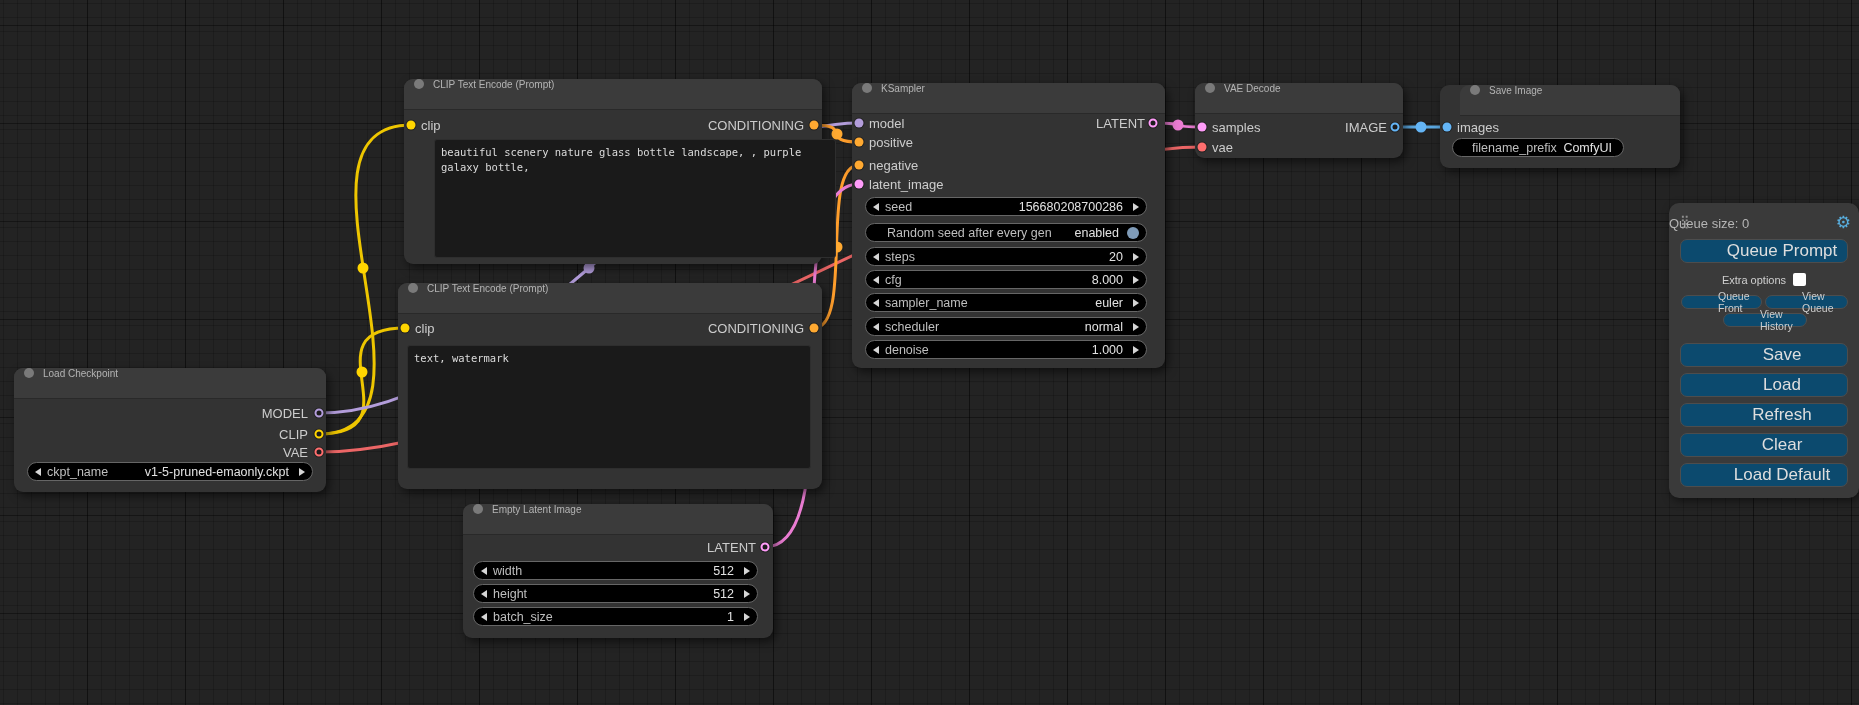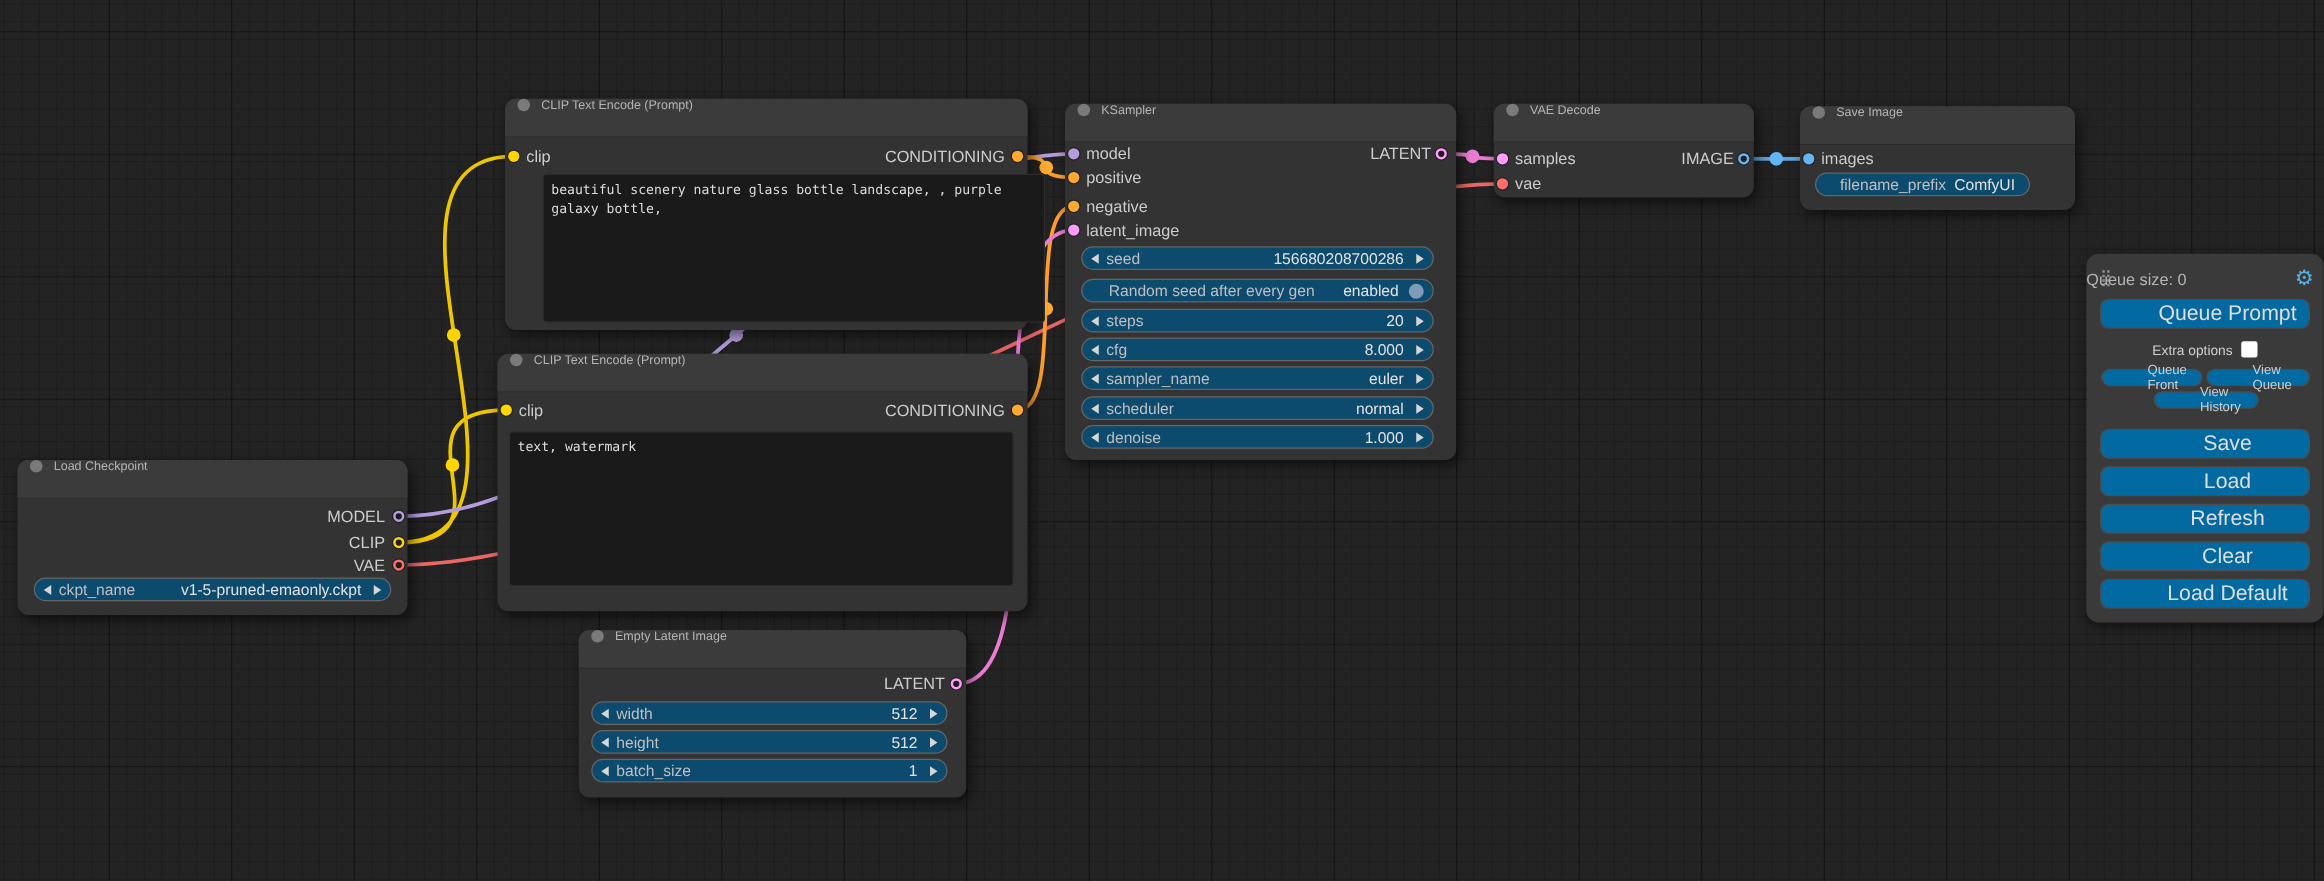--- a/index.html
+++ b/index.html
@@ -25,21 +25,21 @@
     border-bottom:1px solid #292929;display:flex;
     padding:0 10px;gap:9px;color:#b4b4b4;font-size:10px;white-space:nowrap;
   }
   .title-dot{width:10px;height:10px;border-radius:50%;background:#7a7a7a;flex:0 0 auto;}
   .slot-label{position:absolute;transform:translateY(-50%);font-size:13px;color:#cccccc;white-space:nowrap;}
   .out{right:18px;text-align:right;}
   .in{left:17px;}
   .dot{position:absolute;width:9px;height:9px;border-radius:50%;transform:translate(-50%,-50%);box-shadow:0 0 0 1px rgba(0,0,0,.35);}
   .dot.ring{width:5px;height:5px;background:#1c1c1c !important;border-style:solid;border-width:2.5px;}
   .pill{
-    position:absolute;height:19px;background:#0c4a6e;border:1px solid #666666;
+    position:absolute;height:19px;background:#000000;border:1px solid #666666;
     border-radius:10px;display:flex;align-items:center;font-size:12.5px;
     padding:0 7px;box-sizing:border-box;color:#c3c3c3;white-space:nowrap;
   }
   .pill .w-label{margin-left:6px;color:#bfbfbf;overflow:hidden;}
   .pill .w-value{margin-left:auto;margin-right:10px;color:#e2e2e2;}
   .pill .w-value.noarrow{margin-right:4px;}
   .arrow-l{width:0;height:0;border-top:4.5px solid transparent;border-bottom:4.5px solid transparent;border-right:6.5px solid #d6d6d6;flex:0 0 auto;}
   .arrow-r{width:0;height:0;border-top:4.5px solid transparent;border-bottom:4.5px solid transparent;border-left:6.5px solid #d6d6d6;flex:0 0 auto;}
   .toggle-dot{width:12px;height:12px;border-radius:50%;background:#7f9bb8;flex:0 0 auto;margin-left:4px;}
   .textbox{
@@ -50,21 +50,21 @@
   
   #queue-panel{
     position:absolute;left:1669px;top:203px;width:190px;height:295px;z-index:3;
     background:#3a3a3a;border-radius:10px;box-shadow:2px 3px 9px rgba(0,0,0,.5);
   }
   .qp-header{position:absolute;left:0;top:10px;width:100%;height:22px;}
   .qp-handle{position:absolute;left:11px;top:1px;color:#8f8f8f;font-size:13px;letter-spacing:-2px;cursor:grab;}
   .qp-size{position:absolute;left:0;top:3px;width:100%;text-align:left;color:#b5b5b5;font-size:13px;}
   .qp-gear{position:absolute;right:8px;top:0px;color:#58aede;font-size:17px;line-height:20px;cursor:pointer;}
   .btn{
-    position:absolute;background:#0369a1;border:1px solid #4d4d4d;border-radius:7px;
+    position:absolute;background:#0c4a6e;border:1px solid #4d4d4d;border-radius:7px;
     color:#dedede;display:flex;align-items:center;justify-content:center;
     box-sizing:border-box;cursor:pointer;padding-left:36px;
   }
   .btn-big{left:11px;width:168px;height:24px;font-size:17px;}
   .btn-small{height:14px;font-size:10.5px;border-radius:8px;color:#cfcfcf;}
   .qp-extra{position:absolute;left:0;top:70px;width:100%;text-align:center;font-size:11px;color:#cfcfcf;}
   .qp-check{display:inline-block;width:13px;height:13px;background:#ffffff;border-radius:2px;vertical-align:-2px;margin-left:7px;cursor:pointer;}
 </style>
 </head>
 <body>
@@ -183,21 +183,21 @@
     <span>VAE Decode</span>
   </div>
   <span class="dot" style="left:7px;top:44px;background:#ff9cf9;"></span>
   <span class="slot-label in" style="top:44px;">samples</span>
   <span class="dot" style="left:7px;top:64px;background:#ff6e6e;"></span>
   <span class="slot-label in" style="top:64px;">vae</span>
   <span class="dot ring" style="left:200px;top:44px;border-color:#64b5f6;"></span>
   <span class="slot-label out" style="top:44px;right:16px;">IMAGE</span>
 </div>
 
-<div class="node" style="left:1440px;top:85px;width:220px;height:83px;">
+<div class="node" style="left:1440px;top:85px;width:220px;height:83px;padding-left:20px;">
   <div class="node-title">
     <span class="title-dot"></span>
     <span>Save Image</span>
   </div>
   <span class="dot" style="left:7px;top:42px;background:#64b5f6;"></span>
   <span class="slot-label in" style="top:42px;">images</span>
   <div class="pill" style="left:12px;top:53px;width:172px;">
     <span class="w-label" style="margin-left:12px;">filename_prefix</span>
     <span class="w-value noarrow">ComfyUI</span>
   </div>

